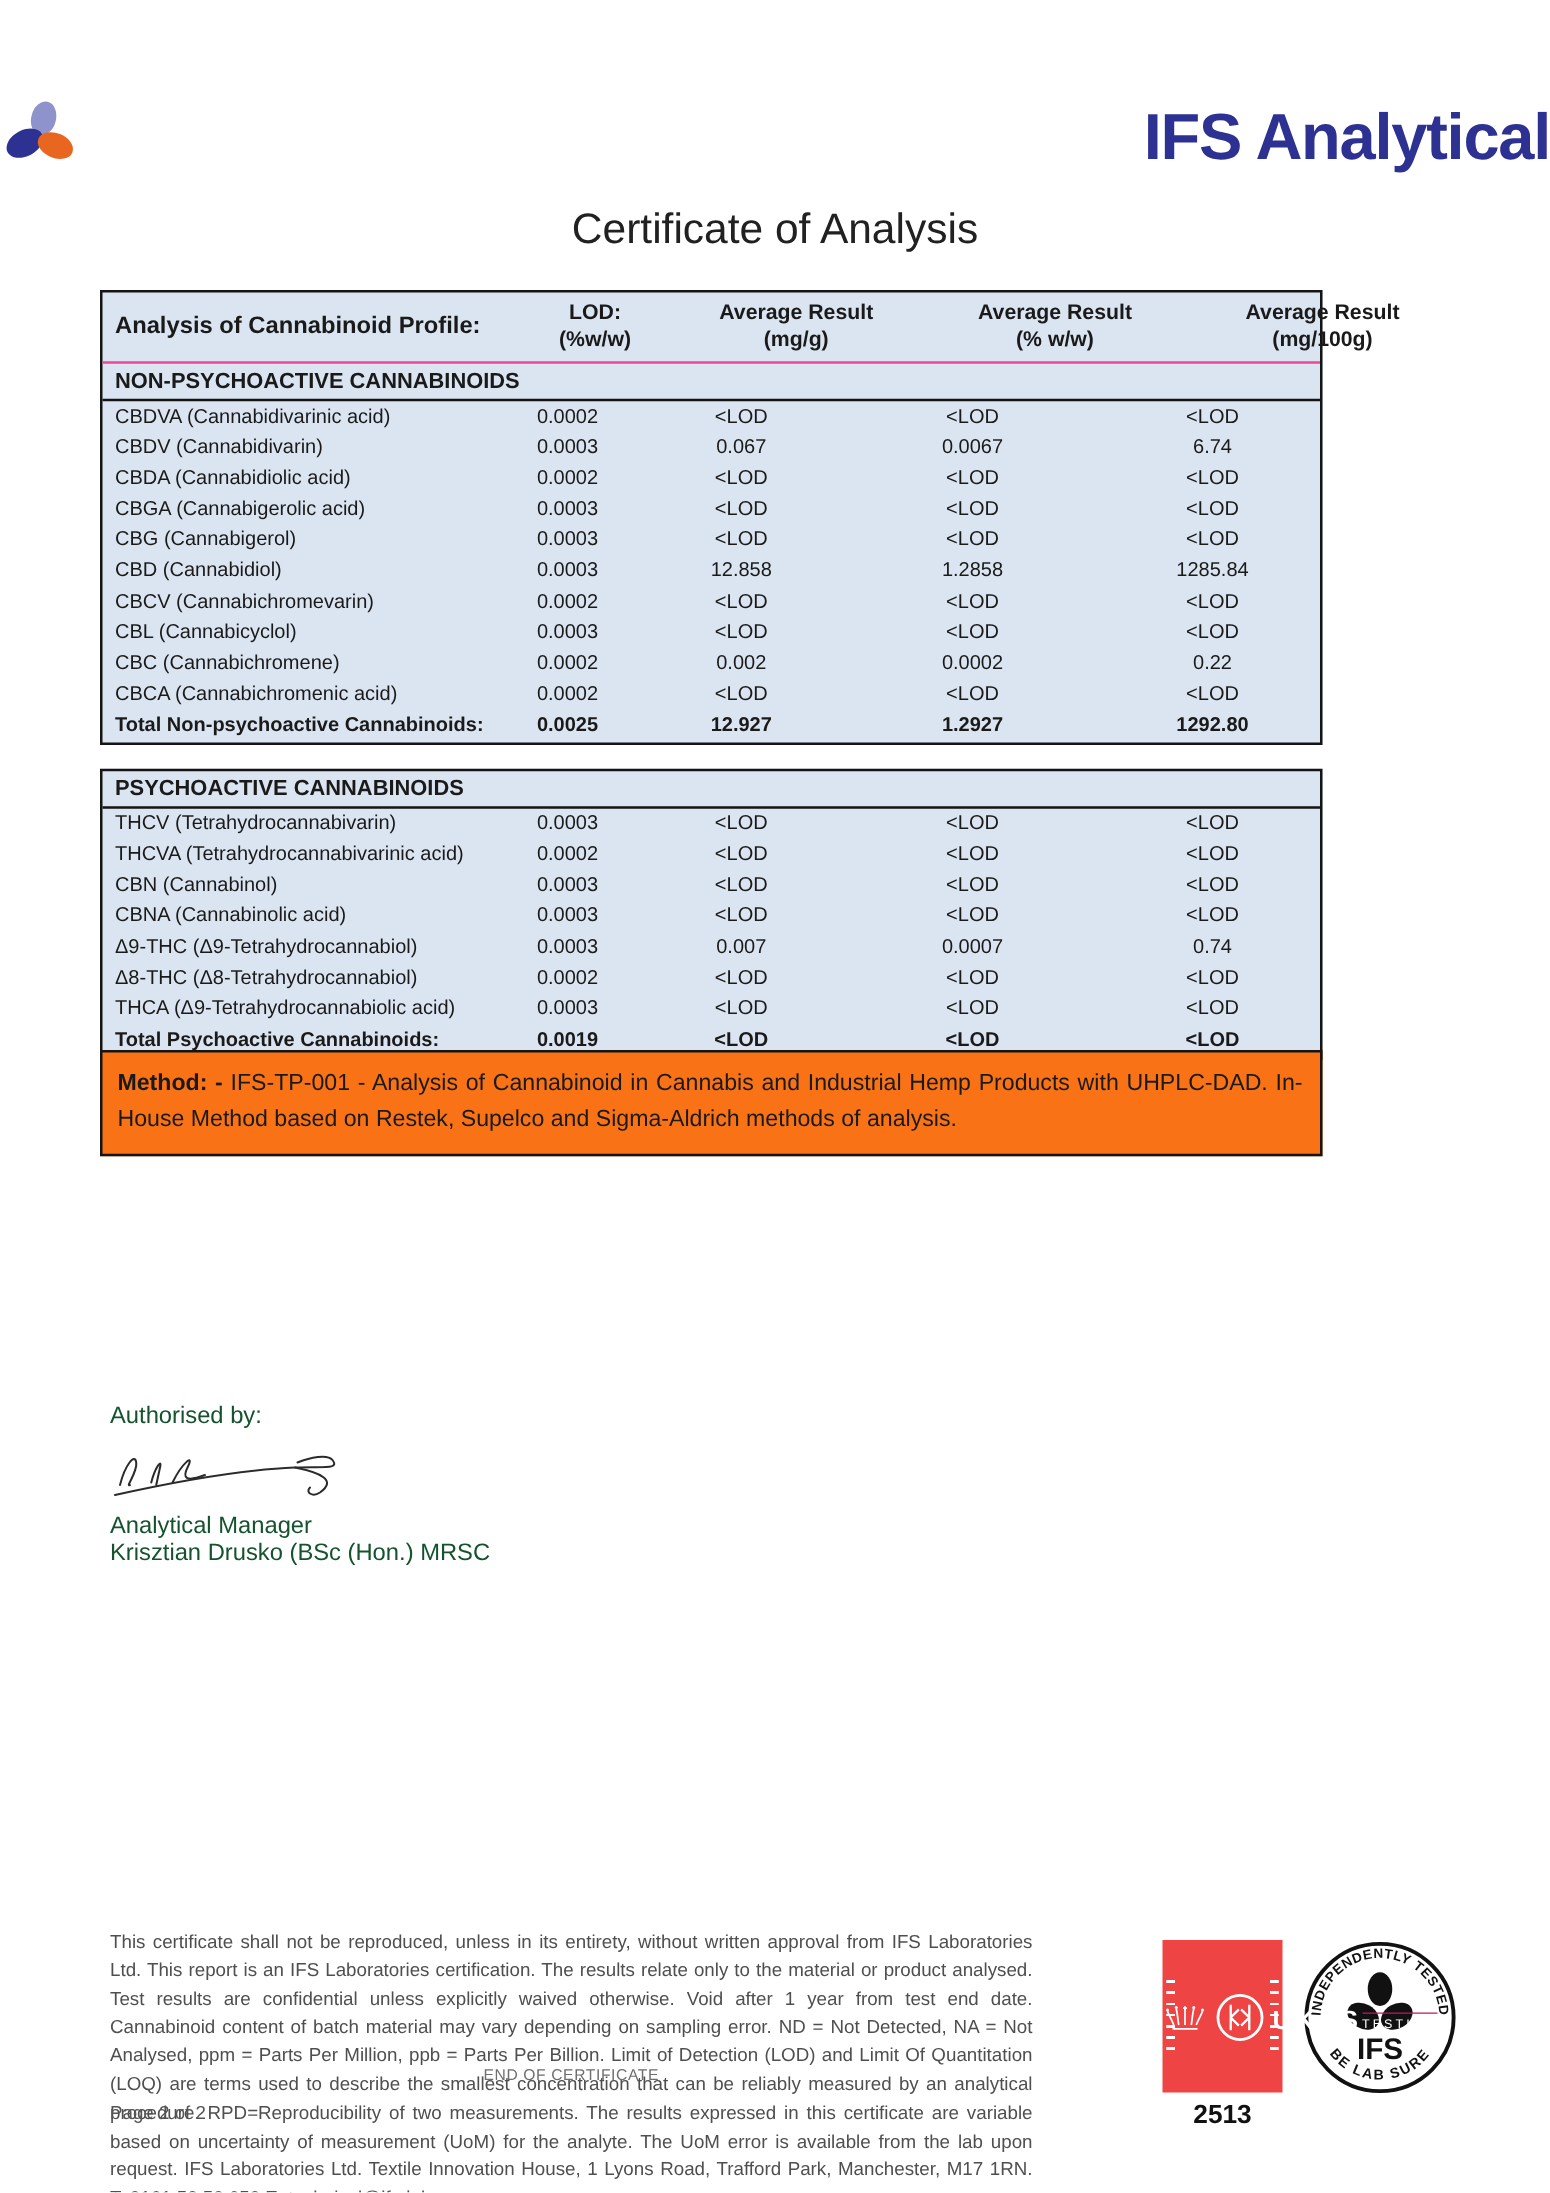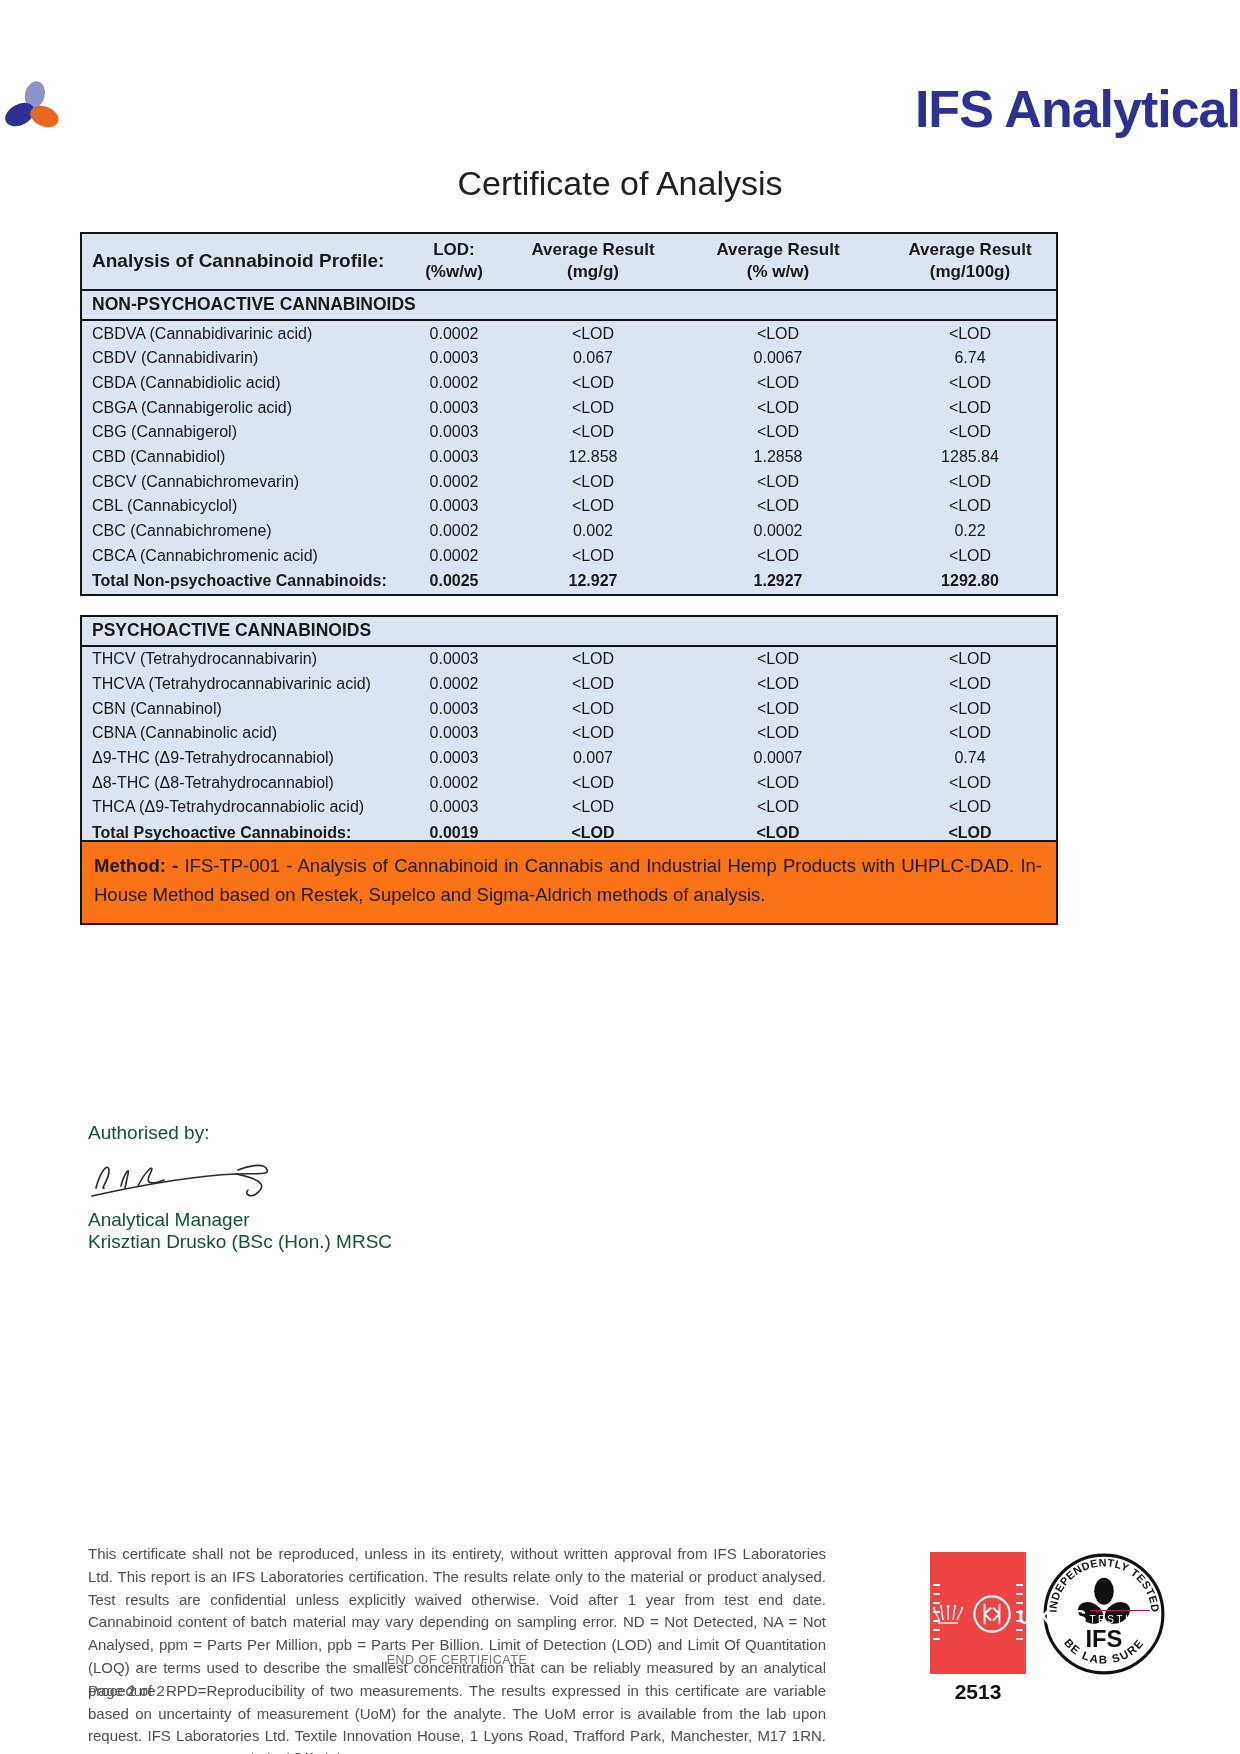--- a/index.html
+++ b/index.html
@@ -7,21 +7,21 @@
         font-family:"Liberation Sans","DejaVu Sans",sans-serif;color:#1a1a1a;overflow:hidden;}
 
   
   .brand{position:absolute;top:78px;left:0;width:100%;display:flex;justify-content:space-between;align-items:center;gap:14px;}
   .brand-text{font-size:52px;font-weight:bold;color:#2d3192;letter-spacing:-1px;}
   .doc-title{position:absolute;top:164px;left:0;width:100%;text-align:center;font-size:34px;color:#212121;}
 
   
   .ctable{position:absolute;left:80px;width:978px;background:#dbe5f1;border:2px solid #141414;box-sizing:border-box;}
   .t-row,.t-head{display:grid;grid-template-columns:308px 128px 150px 220px 164px;}
-  .t-head{border-bottom:2px solid #0f172a;align-items:center;padding:5px 0 6px 0;}
+  .t-head{border-bottom:2px solid #ec4899;align-items:center;padding:5px 0 6px 0;gap:22px;}
   .profile-cell{font-size:19px;font-weight:bold;padding-left:10px;}
   .colhead{font-size:17px;font-weight:bold;text-align:center;line-height:1.3;}
   .section-row{font-size:17.5px;font-weight:bold;padding:3px 0 4px 10px;border-bottom:2px solid #141414;}
   .t-row{height:24.7px;align-items:center;font-size:16px;}
   .t-row .name{padding-left:10px;text-align:left;}
   .t-row .num{text-align:center;}
   .t-row.total{font-weight:bold;height:26px;}
 
   
   .method-box{position:absolute;left:80px;top:840px;width:978px;box-sizing:border-box;

